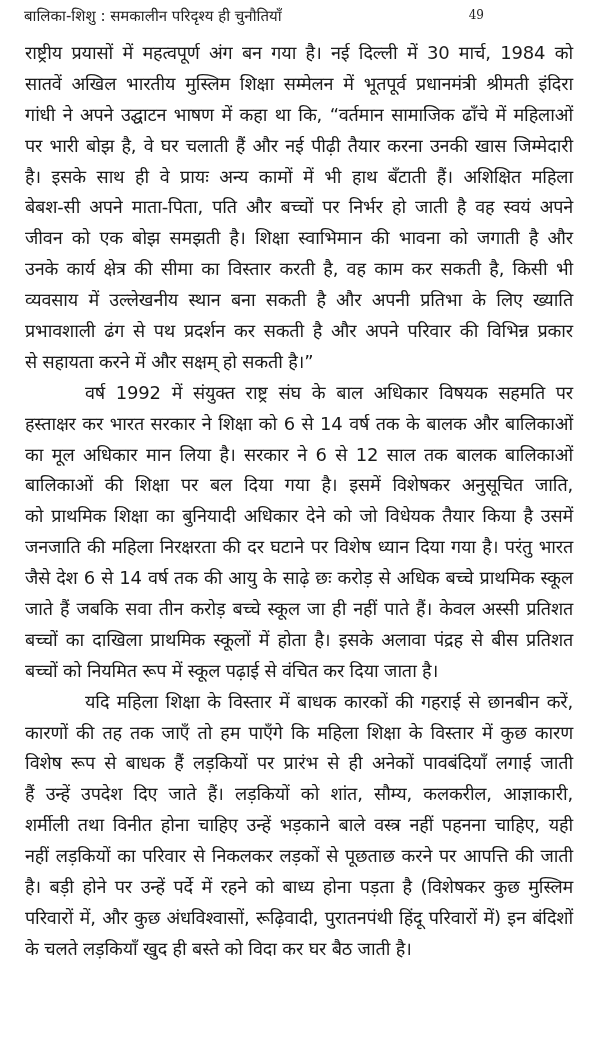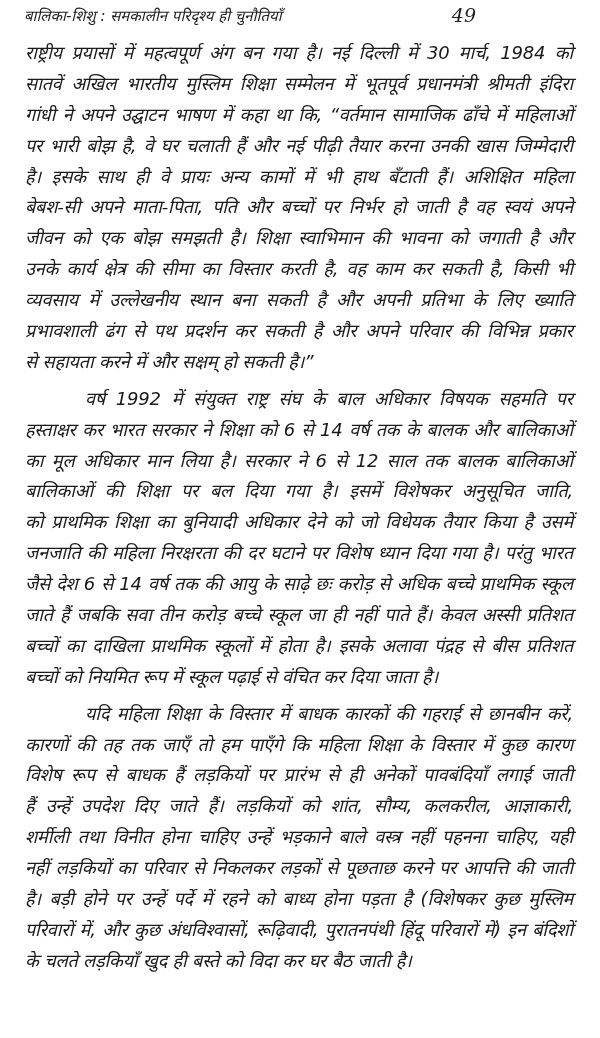--- a/index.html
+++ b/index.html
@@ -1,40 +1,40 @@
 <!DOCTYPE html>
 <html><head>
 <meta charset="utf-8">
 <style>
   html, body { margin: 0; padding: 0; background: #ffffff; }
   body {
     width: 600px; height: 1038px; overflow: hidden; position: relative;
     color: #1a1a1a;
     font-family: "DejaVu Sans", "Liberation Sans", sans-serif;
   }
-  .page { position: absolute; left: 0; top: 0; width: 508px; height: 1038px; font-style: italic; }
+  .page { position: absolute; left: 0; top: 0; width: 508px; height: 1038px; }
   .running-header {
     position: absolute; left: 24px; right: 24px; top: 2px; height: 26px;
     display: flex; justify-content: space-between; align-items: center;
     font-size: 15px; color: #222;
   }
-  .page-number { font-family: "DejaVu Serif", "Liberation Serif", serif; font-size: 19px; margin-right: 8px; }
+  .page-number { font-family: "DejaVu Serif", "Liberation Serif", serif; font-size: 12px; }
   .body-text {
     position: absolute; left: 25px; top: 38px; width: 548px;
   }
   .line {
     display: block; height: 30.9px; line-height: 30.9px;
     font-size: 18px; white-space: nowrap;
     text-align: justify; text-align-last: justify;
     letter-spacing: -0.2px;
   }
   .line.last { text-align-last: left; }
   .line.indent { padding-left: 60px; }
   .para { margin: 0; }
-  .para + .para { margin-top: 6px; }
+  .para + .para { margin-top: 0; }
 </style>
 </head>
 <body>
 
 <div class="page">
   <div class="running-header">
     <span>बालिका-शिशु : समकालीन परिदृश्य ही चुनौतियाँ</span>
     <span class="page-number">49</span>
   </div>
 

